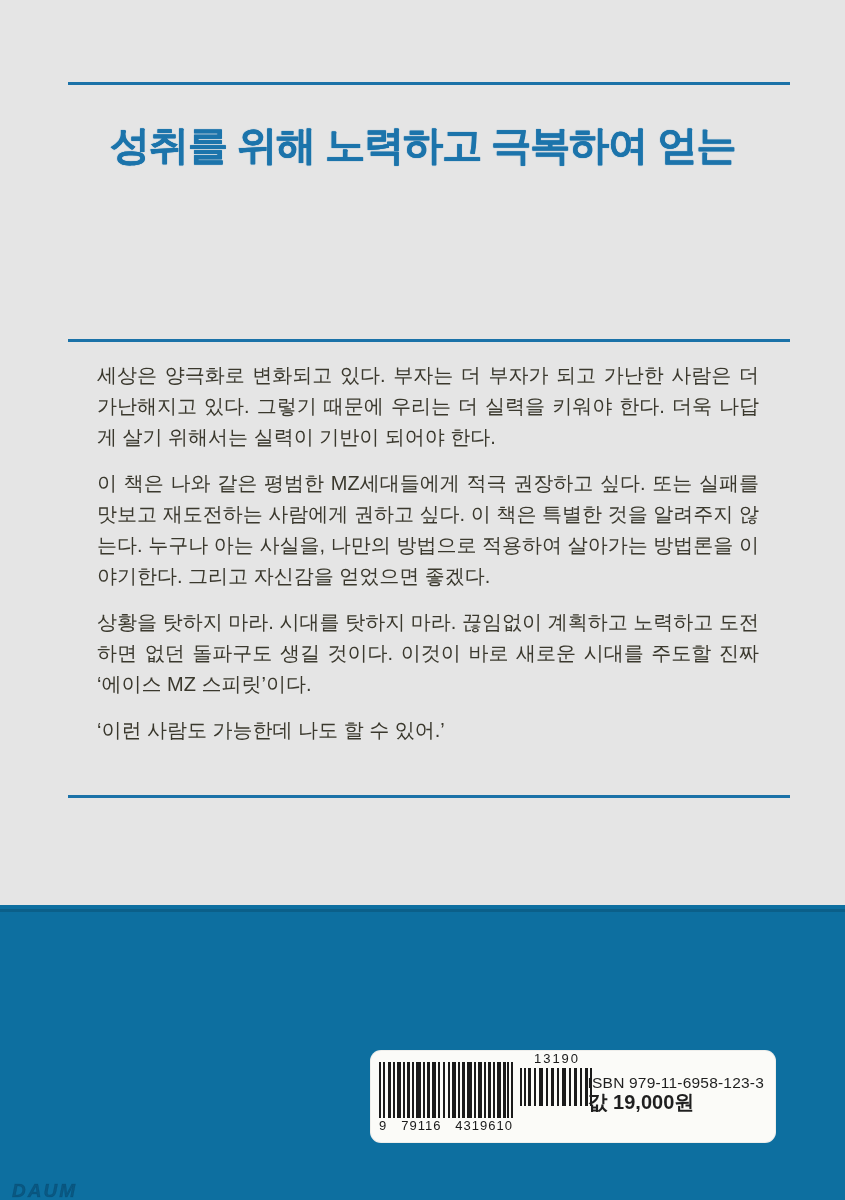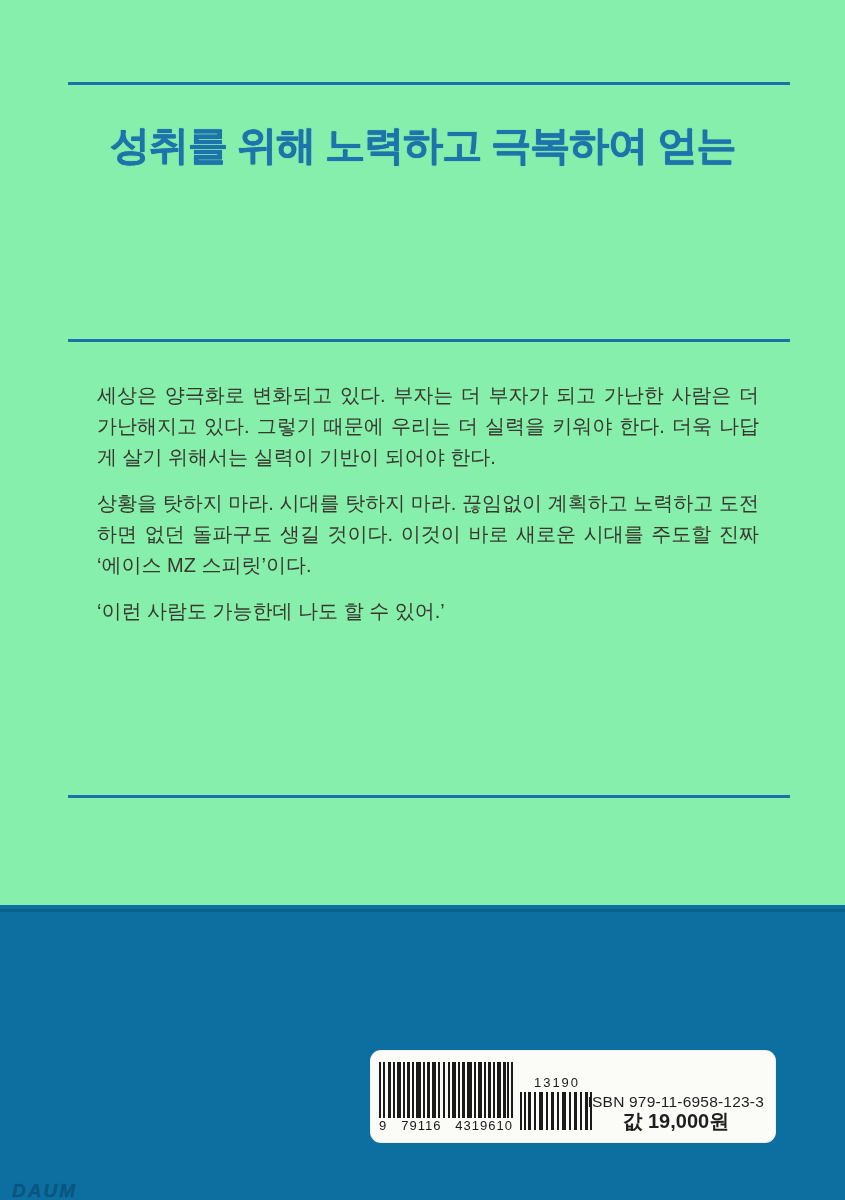--- a/index.html
+++ b/index.html
@@ -5,21 +5,21 @@
   html, body { margin: 0; padding: 0; }
   body {
     font-family: "Liberation Sans", "DejaVu Sans", sans-serif;
     background: #888;
   }
   .cover {
     position: relative;
     width: 845px;
     height: 1200px;
     margin: 0 auto;
-    background: #86efac;
+    background: #e5e5e5;
     overflow: hidden;
   }
 
   
   .rule {
     position: absolute;
     left: 68px;
     width: 722px;
     height: 3px;
     background: #1B72A8;
@@ -40,21 +40,21 @@
     font-size: 40px;
     line-height: 66px;
     letter-spacing: -1px;
     text-shadow: 0 0 1px #1C74AB, 0.5px 0 0 #1C74AB;
     white-space: nowrap;
   }
 
   
   .body-copy {
     position: absolute;
-    top: 380px;
+    top: 360px;
     left: 97px;
     width: 662px;
     color: #3A382D;
     font-size: 20px;
     line-height: 31px;
   }
   .body-copy p {
     margin: 0 0 15px 0;
     text-align: justify;
     word-break: break-all;
@@ -98,36 +98,36 @@
     display: flex;
     justify-content: space-between;
     font-size: 13px;
     line-height: 14px;
     color: #1a1a1a;
     letter-spacing: 1px;
     margin-top: 1px;
   }
   .bc-addon {
     position: absolute;
-    left: 150px; top: 26px;
+    left: 150px; top: 2px;
     width: 74px;
     text-align: center;
   }
   .bc-addon .addon-num {
     font-size: 13px;
     line-height: 14px;
     color: #1a1a1a;
     letter-spacing: 2px;
   }
   .bc-addon svg { display: block; margin-top: 2px; }
 
   .bc-text {
     position: absolute;
-    right: 12px; top: 43px;
-    text-align: center;
+    right: 12px; top: 24px;
+    text-align: left;
     color: #1f1f1f;
   }
   .bc-text .isbn-line {
     font-size: 15.5px;
     line-height: 18px;
     letter-spacing: 0.2px;
   }
   .bc-text .price-line {
     font-size: 20px;
     line-height: 18px;
@@ -156,20 +156,21 @@
   <div class="rule rule-1"></div>
 
   <div class="headline">
     <div>성취를 위해 노력하고 극복하여 얻는</div>
   </div>
 
   <div class="rule rule-2"></div>
 
   <div class="body-copy">
     <p>세상은 양극화로 변화되고 있다. 부자는 더 부자가 되고 가난한 사람은 더 가난해지고 있다. 그렇기 때문에 우리는 더 실력을 키워야 한다. 더욱 나답게 살기 위해서는 실력이 기반이 되어야 한다.</p>
+    <p>이 책은 나와 같은 평범한 MZ세대들에게 적극 권장하고 싶다. 또는 실패를 맛보고 재도전하는 사람에게 권하고 싶다. 이 책은 특별한 것을 알려주지 않는다. 누구나 아는 사실을, 나만의 방법으로 적용하여 살아가는 방법론을 이야기한다. 그리고 자신감을 얻었으면 좋겠다.</p>
     <p>상황을 탓하지 마라. 시대를 탓하지 마라. 끊임없이 계획하고 노력하고 도전하면 없던 돌파구도 생길 것이다. 이것이 바로 새로운 시대를 주도할 진짜 ‘에이스 MZ 스피릿’이다.</p>
     <p>‘이런 사람도 가능한데 나도 할 수 있어.’</p>
   </div>
 
   <div class="rule rule-3"></div>
 
   <div class="blue-band">
     <div class="seam"></div>
 
     <div class="barcode-plate">

